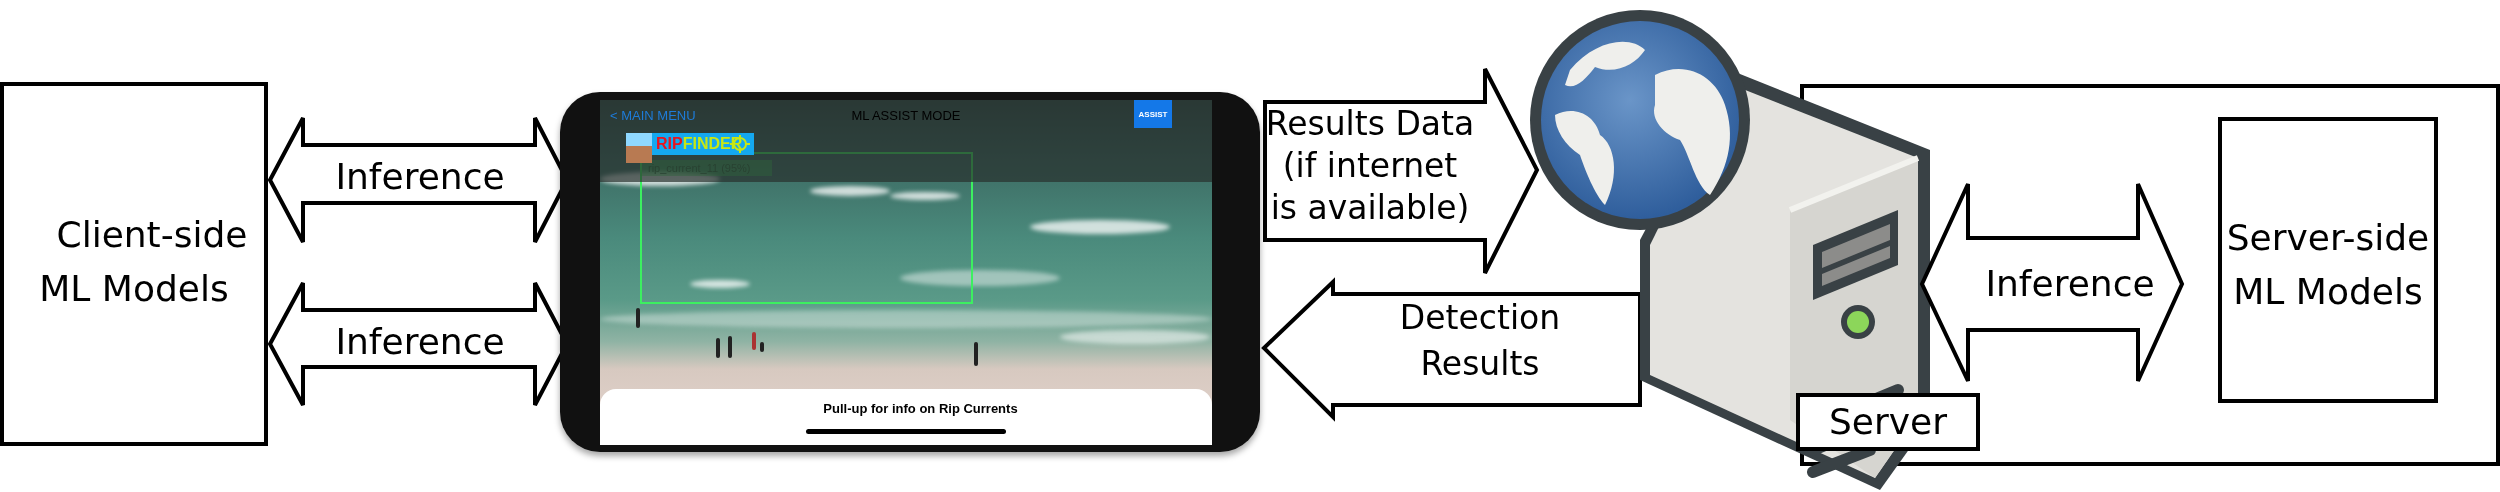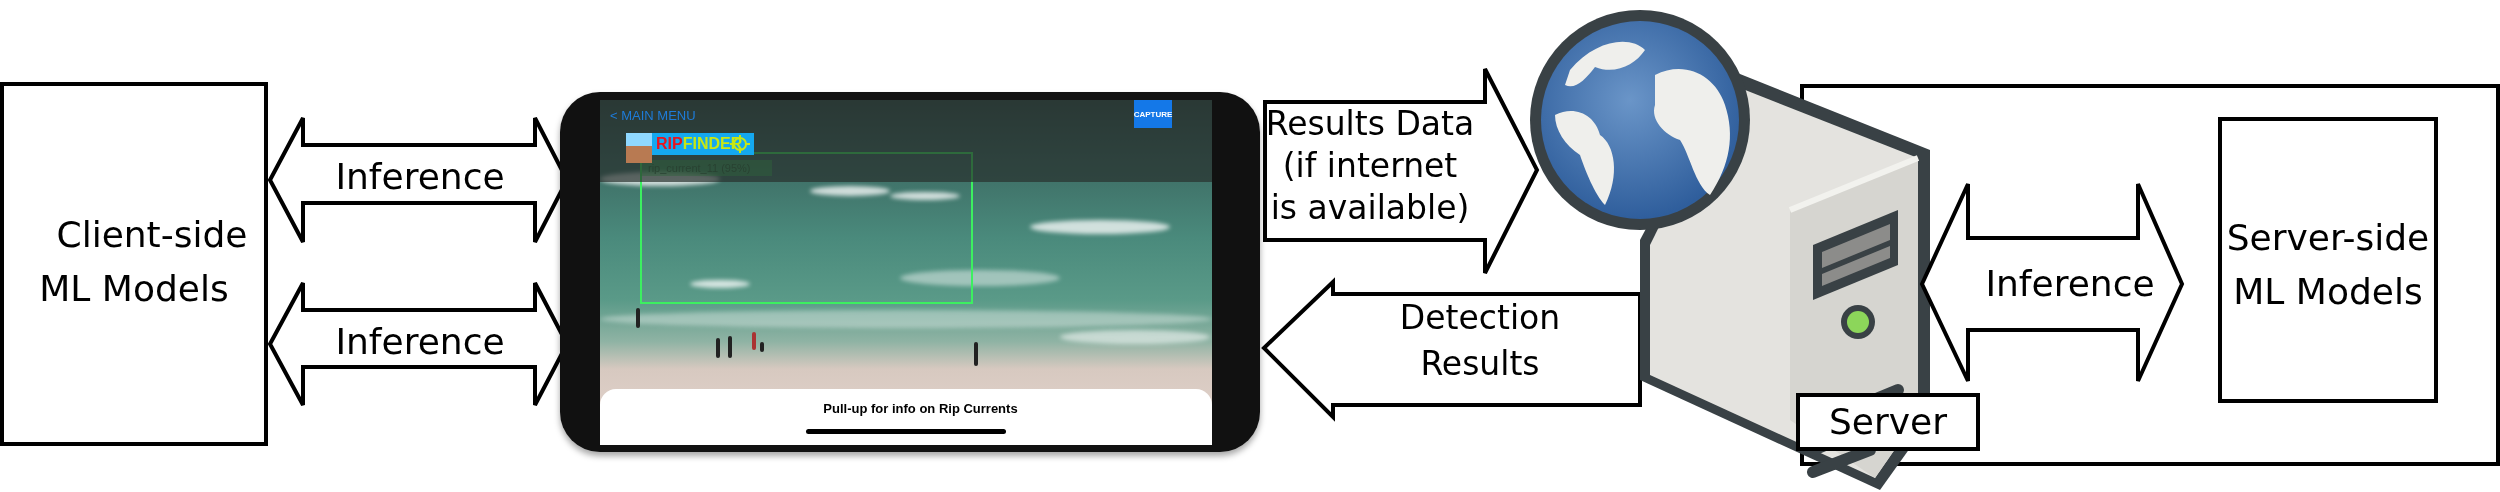--- a/index.html
+++ b/index.html
@@ -64,21 +64,22 @@
   <div class="person" style="left:128px;top:236px;height:22px;"></div>
   <div class="person" style="left:152px;top:232px;height:18px;background:#a33;"></div>
   <div class="person" style="left:160px;top:242px;height:10px;"></div>
   <div class="person" style="left:374px;top:242px;height:24px;"></div>
 
   <div class="det-box"></div>
   <div class="det-label">rip_current_11 (95%)</div>
 
   <div class="topbar">
     <div class="nav-back">&lt; MAIN MENU</div>
-    <div class="capture">CAPTURE</div>
+    <div class="nav-title">ML ASSIST MODE</div>
+    <div class="capture">ASSIST</div>
     <div class="logo">
       <div class="logo-img"></div>
       <div class="logo-txt">
         <span class="r">RIP</span><span class="f">FINDER</span>
         <svg style="left:78px;top:2px;" width="20" height="18">
           <circle cx="10" cy="9" r="6" fill="none" stroke="#c8e614" stroke-width="2"></circle>
           <line x1="10" y1="0" x2="10" y2="3" stroke="#c8e614" stroke-width="2"></line>
           <line x1="10" y1="15" x2="10" y2="18" stroke="#c8e614" stroke-width="2"></line>
           <line x1="0" y1="9" x2="4" y2="9" stroke="#c8e614" stroke-width="2"></line>
           <line x1="16" y1="9" x2="20" y2="9" stroke="#c8e614" stroke-width="2"></line>

